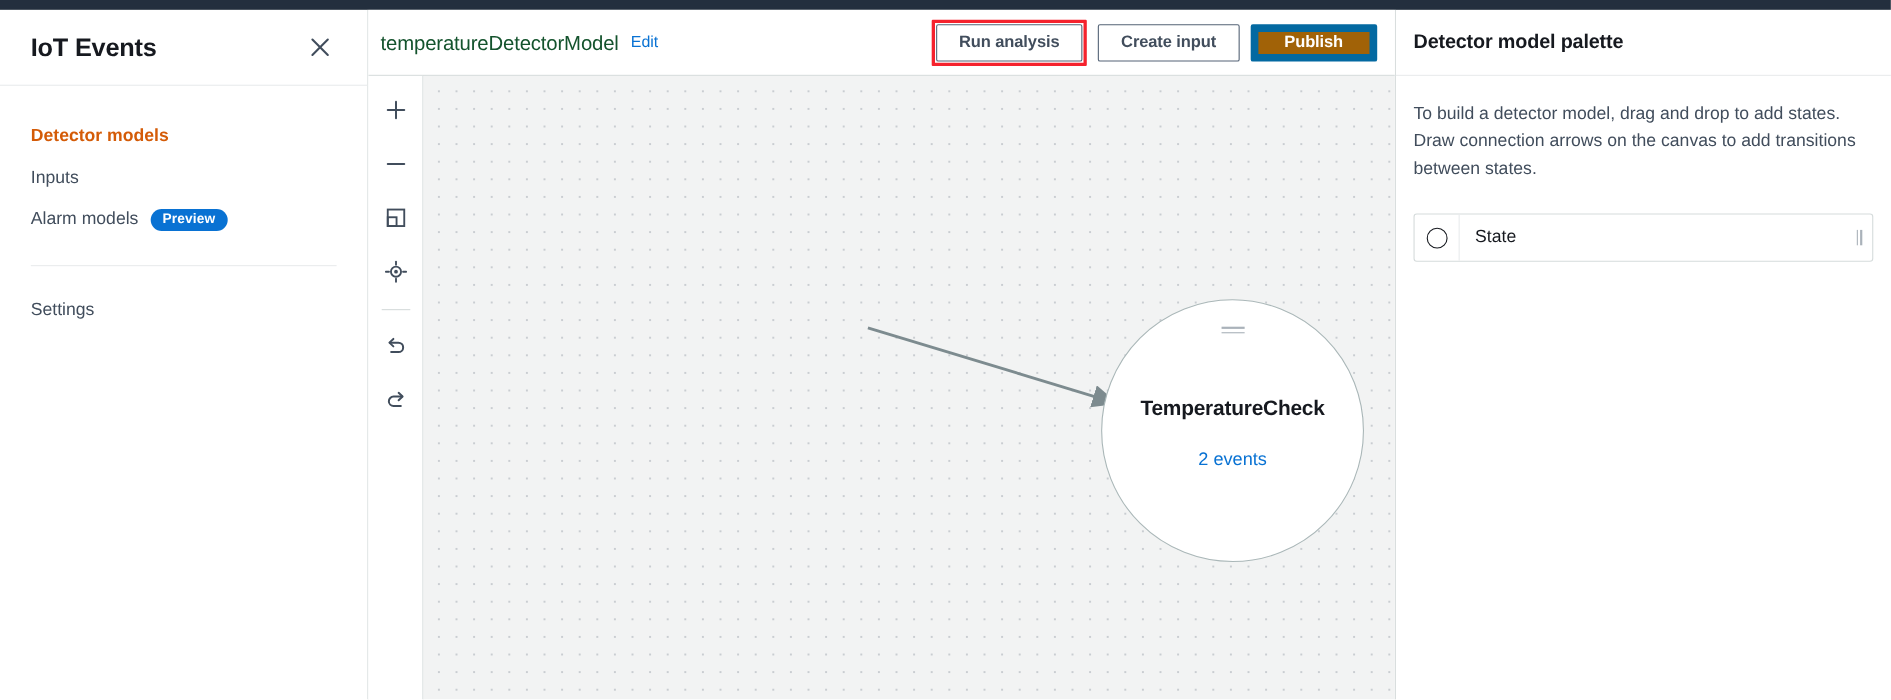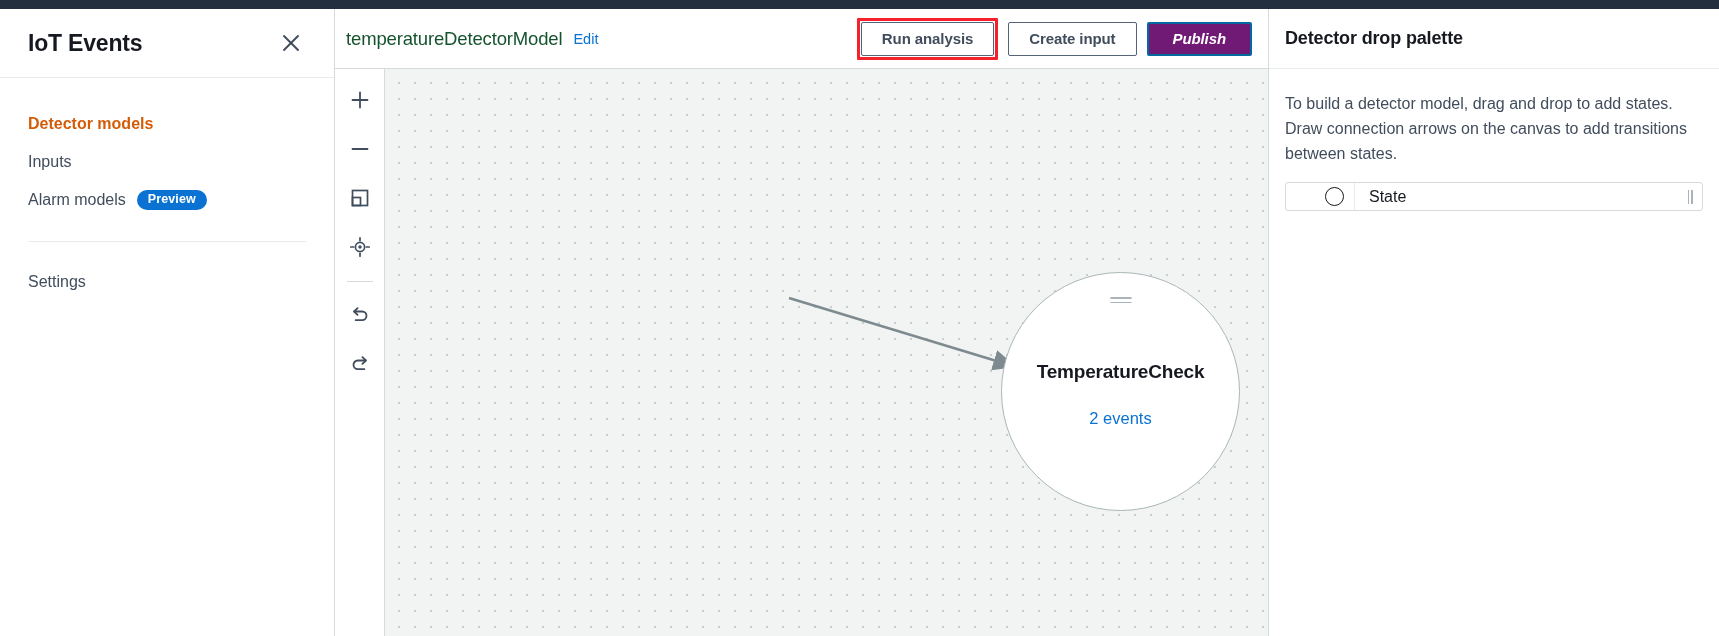--- a/index.html
+++ b/index.html
@@ -171,25 +171,24 @@
     letter-spacing: -0.1px;
   }
 
   .btn-normal {
     background: #ffffff;
     border: 1px solid #546376;
     color: #414d5c;
   }
 
   .btn-primary {
-    background: #701a75;
-    border: 2px solid #0369a1;
+    background: #a16207;
+    border: 7px solid #0369a1;
     color: #ffffff;
     padding: 0 24px;
-    font-style: italic;
   }
 
   
   .highlight-wrap {
     position: relative;
     display: inline-flex;
     padding: 1px;
     border: 3px solid #f5222d;
     border-radius: 1px;
   }
@@ -380,29 +379,28 @@
     padding: 22px 16px 0 16px;
   }
 
   .palette-desc {
     font-size: 16px;
     line-height: 25px;
     color: #414d5c;
   }
 
   .palette-card {
-    margin-top: 16px;
-    height: 29px;
+    margin-top: 28px;
+    height: 44px;
     display: flex;
     align-items: stretch;
     border: 1px solid #d5dbdb;
     border-radius: 3px;
     background: #ffffff;
     cursor: grab;
-    padding-left: 28px;
   }
 
   .palette-card-icon {
     width: 41px;
     flex: 0 0 41px;
     display: flex;
     align-items: center;
     justify-content: center;
     border-right: 1px solid #e9ebed;
   }
@@ -572,21 +570,21 @@
             <span class="state-name">TemperatureCheck</span>
             <span class="state-events">2 events</span>
           </div>
 
         </div>
       </div>
     </section>
 
     <aside class="palette">
       <div class="palette-header">
-        <span class="palette-title">Detector drop palette</span>
+        <span class="palette-title">Detector model palette</span>
       </div>
       <div class="palette-body">
         <p class="palette-desc">To build a detector model, drag and drop to add states. Draw connection arrows on the canvas to add transitions between states.</p>
 
         <div class="palette-card">
           <span class="palette-card-icon">
             <span class="ring"></span>
           </span>
           <span class="palette-card-label">State</span>
           <span class="palette-card-grip">

